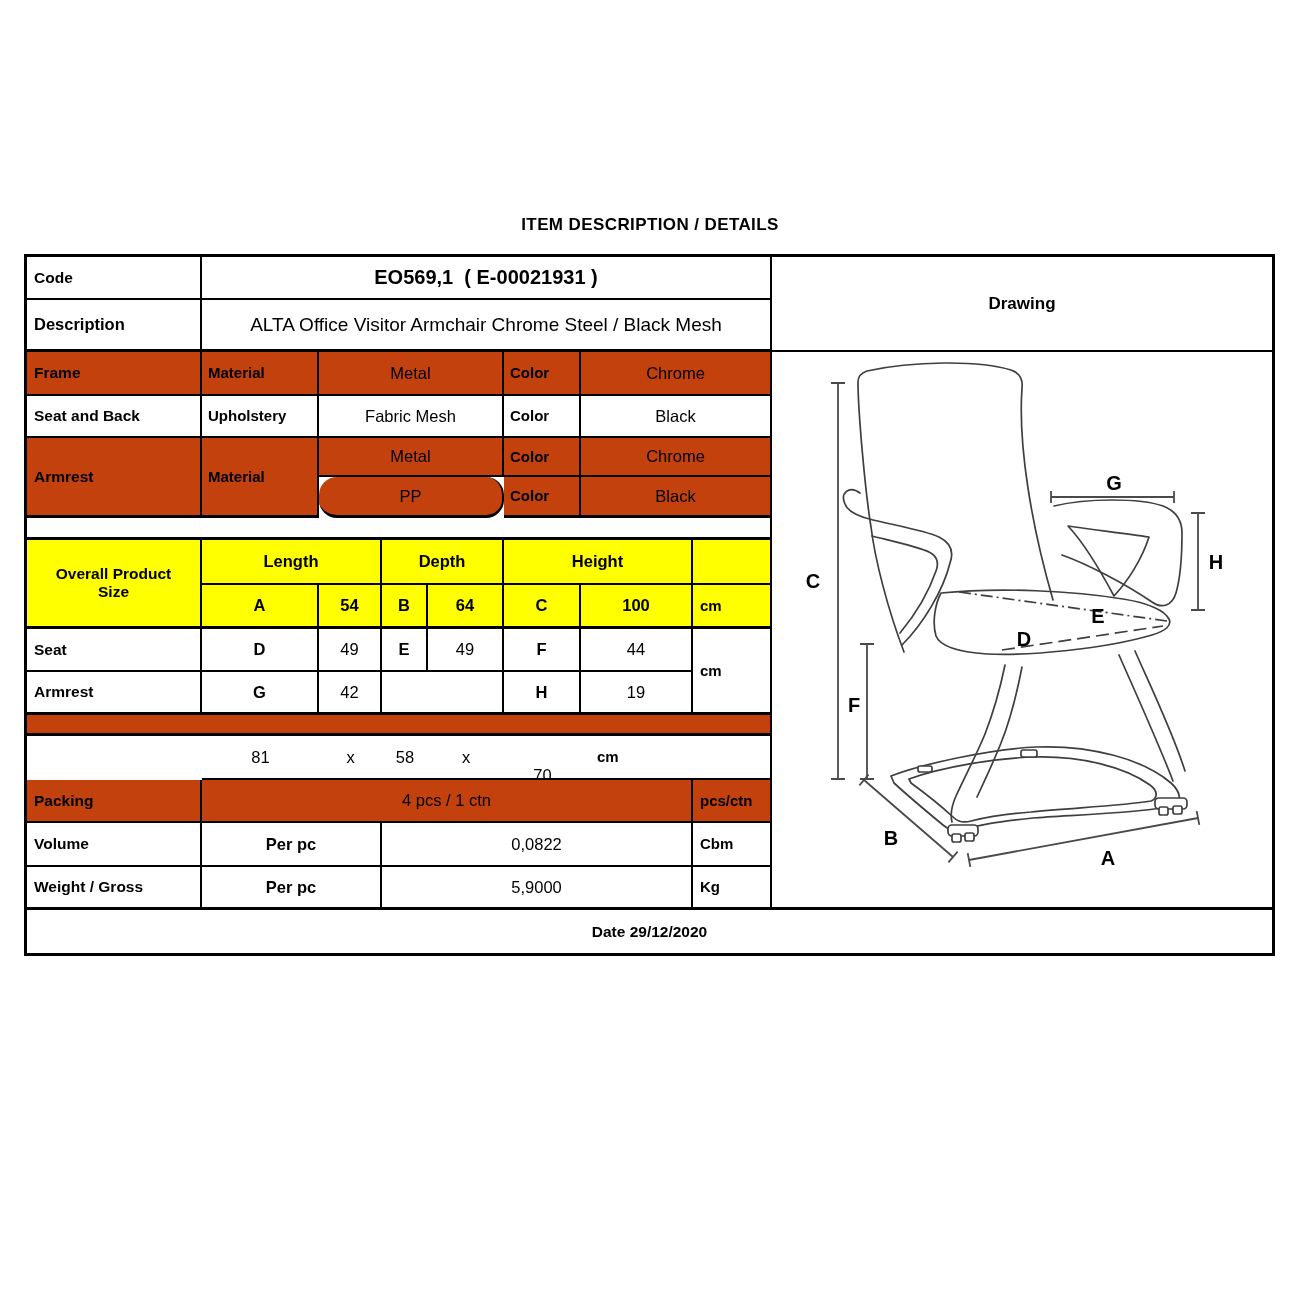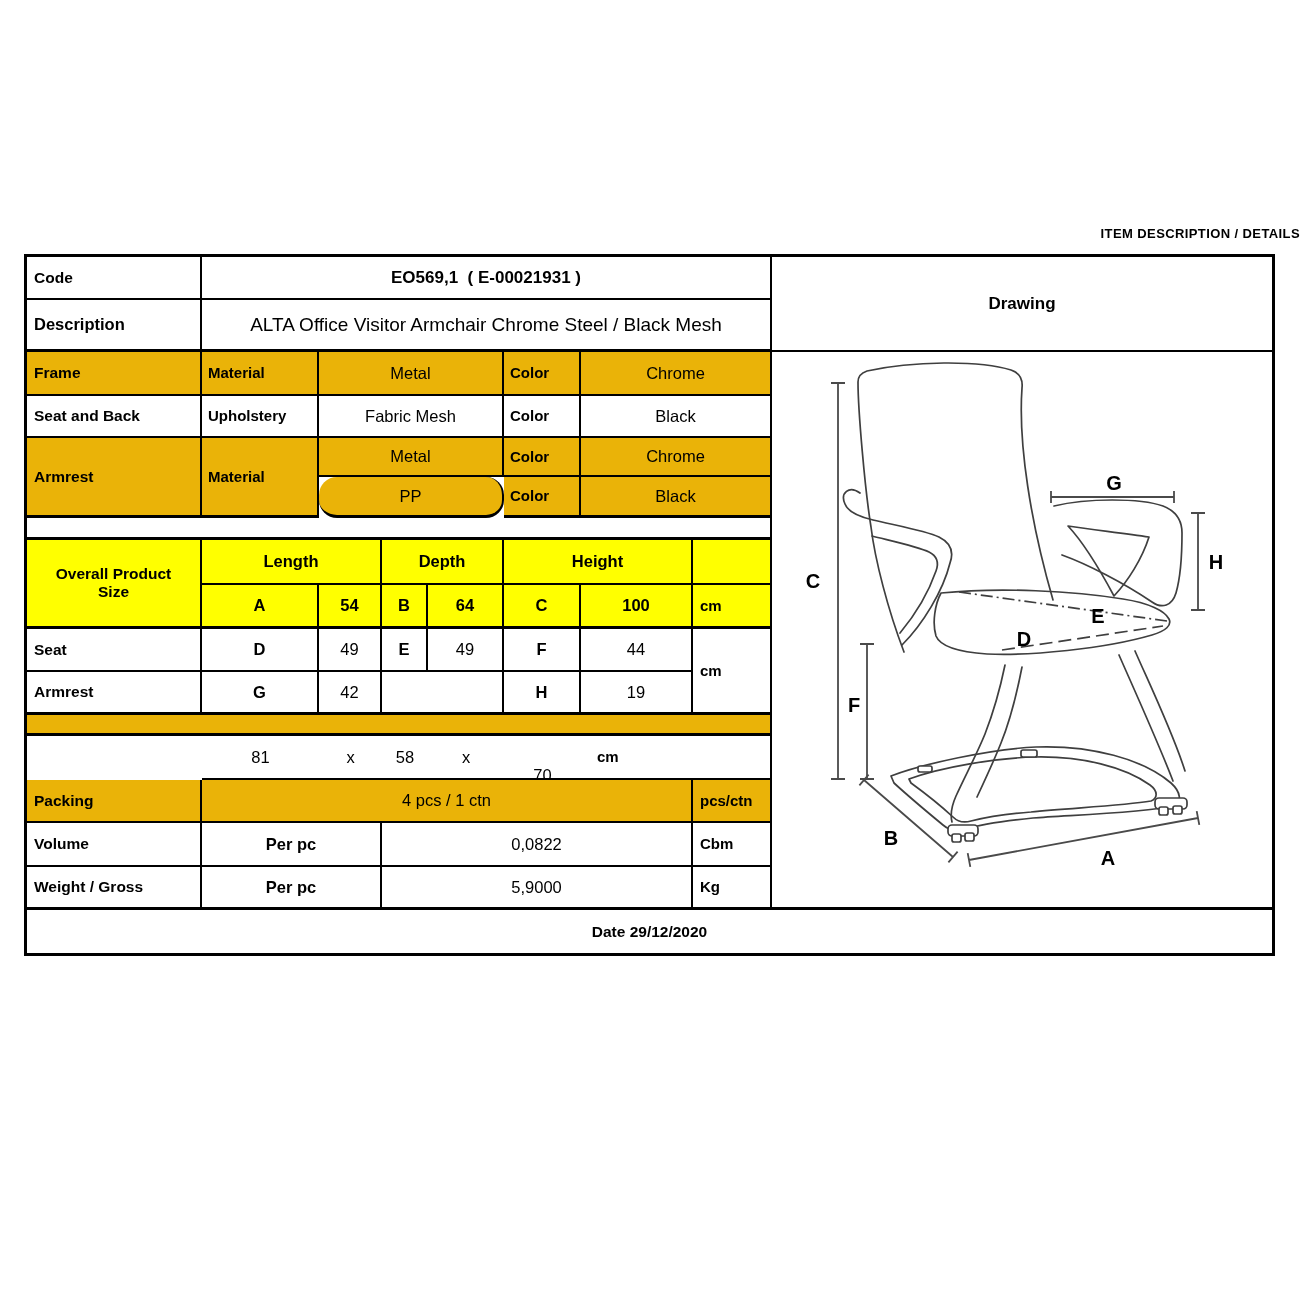--- a/index.html
+++ b/index.html
@@ -1,30 +1,30 @@
 <!DOCTYPE html>
 <html><head>
 <meta charset="utf-8">
 <style>
   html,body{margin:0;padding:0;background:#ffffff;}
   body{width:1300px;height:1300px;position:relative;font-family:"Liberation Sans",sans-serif;color:#000;}
-  .page-title{position:absolute;top:226px;left:0;width:100%;text-align:right;
-    font-size:13px;font-weight:bold;letter-spacing:.4px;}
+  .page-title{position:absolute;top:215px;left:0;width:100%;text-align:center;
+    font-size:17px;font-weight:bold;letter-spacing:.4px;}
   .spec-table{position:absolute;left:24px;top:254px;width:1251px;height:702px;
     box-sizing:border-box;border:3px solid #000;display:grid;
     grid-template-columns:175px 117px 63px 46px 76px 77px 112px 79px 1fr;
     grid-template-rows:43px 52px 44px 42px 39px 41px 22px 45px 44px 43px 43px 21px 44px 43px 44px 43px 1fr;}
   .c{box-sizing:border-box;border-right:2px solid #000;border-bottom:2px solid #000;
     display:flex;align-items:center;justify-content:center;font-size:16.5px;line-height:1.15;
     overflow:hidden;background:#fff;}
   .lbl{justify-content:flex-start;padding-left:7px;font-weight:bold;font-size:15.5px;}
   .attr{justify-content:flex-start;padding-left:6px;font-weight:bold;font-size:15px;}
   .b{font-weight:bold;}
   .unit{justify-content:flex-start;padding-left:7px;font-weight:bold;font-size:15px;}
-  .gray{background:#eab308;}
+  .gray{background:#c2410c;}
   .yellow{background:#FFFF00;}
   .tb{border-bottom-width:3px;}
   .nr{border-right:none;}
   .nb{border-bottom:none;}
   .center-wrap{text-align:center;padding:0 14px;}
   .pre{white-space:pre;}
   .pack-seg{display:flex;width:100%;height:100%;align-items:center;}
   .seg{display:flex;align-items:center;justify-content:center;font-size:16.5px;}
   .seg-unit{justify-content:flex-start;padding-left:16px;font-weight:bold;font-size:15px;}
   .drawing-header{font-size:17px;font-weight:bold;}
@@ -33,21 +33,21 @@
   svg text{font-family:"Liberation Sans",sans-serif;font-weight:bold;font-size:20px;fill:#000;}
 </style>
 </head>
 <body>
 
 <div class="page-title">ITEM DESCRIPTION / DETAILS</div>
 
 <div class="spec-table">
 
   <div class="c lbl" style="grid-column:1;grid-row:1;">Code</div>
-  <div class="c b pre" style="grid-column:2/9;grid-row:1;font-size:17px;">EO569,1  ( E-00021931 )</div>
+  <div class="c b pre" style="grid-column:2/9;grid-row:1;font-size:20px;">EO569,1  ( E-00021931 )</div>
 
   <div class="c lbl tb" style="grid-column:1;grid-row:2;font-size:16.5px;">Description</div>
   <div class="c tb" style="grid-column:2/9;grid-row:2;font-size:19px;">ALTA Office Visitor Armchair Chrome Steel / Black Mesh</div>
 
   <div class="c nr drawing-header" style="grid-column:9;grid-row:1/3;border-bottom-width:2px;">Drawing</div>
 
   <div class="c lbl gray" style="grid-column:1;grid-row:3;">Frame</div>
   <div class="c attr gray" style="grid-column:2;grid-row:3;">Material</div>
   <div class="c gray" style="grid-column:3/6;grid-row:3;">Metal</div>
   <div class="c attr gray" style="grid-column:6;grid-row:3;">Color</div>

